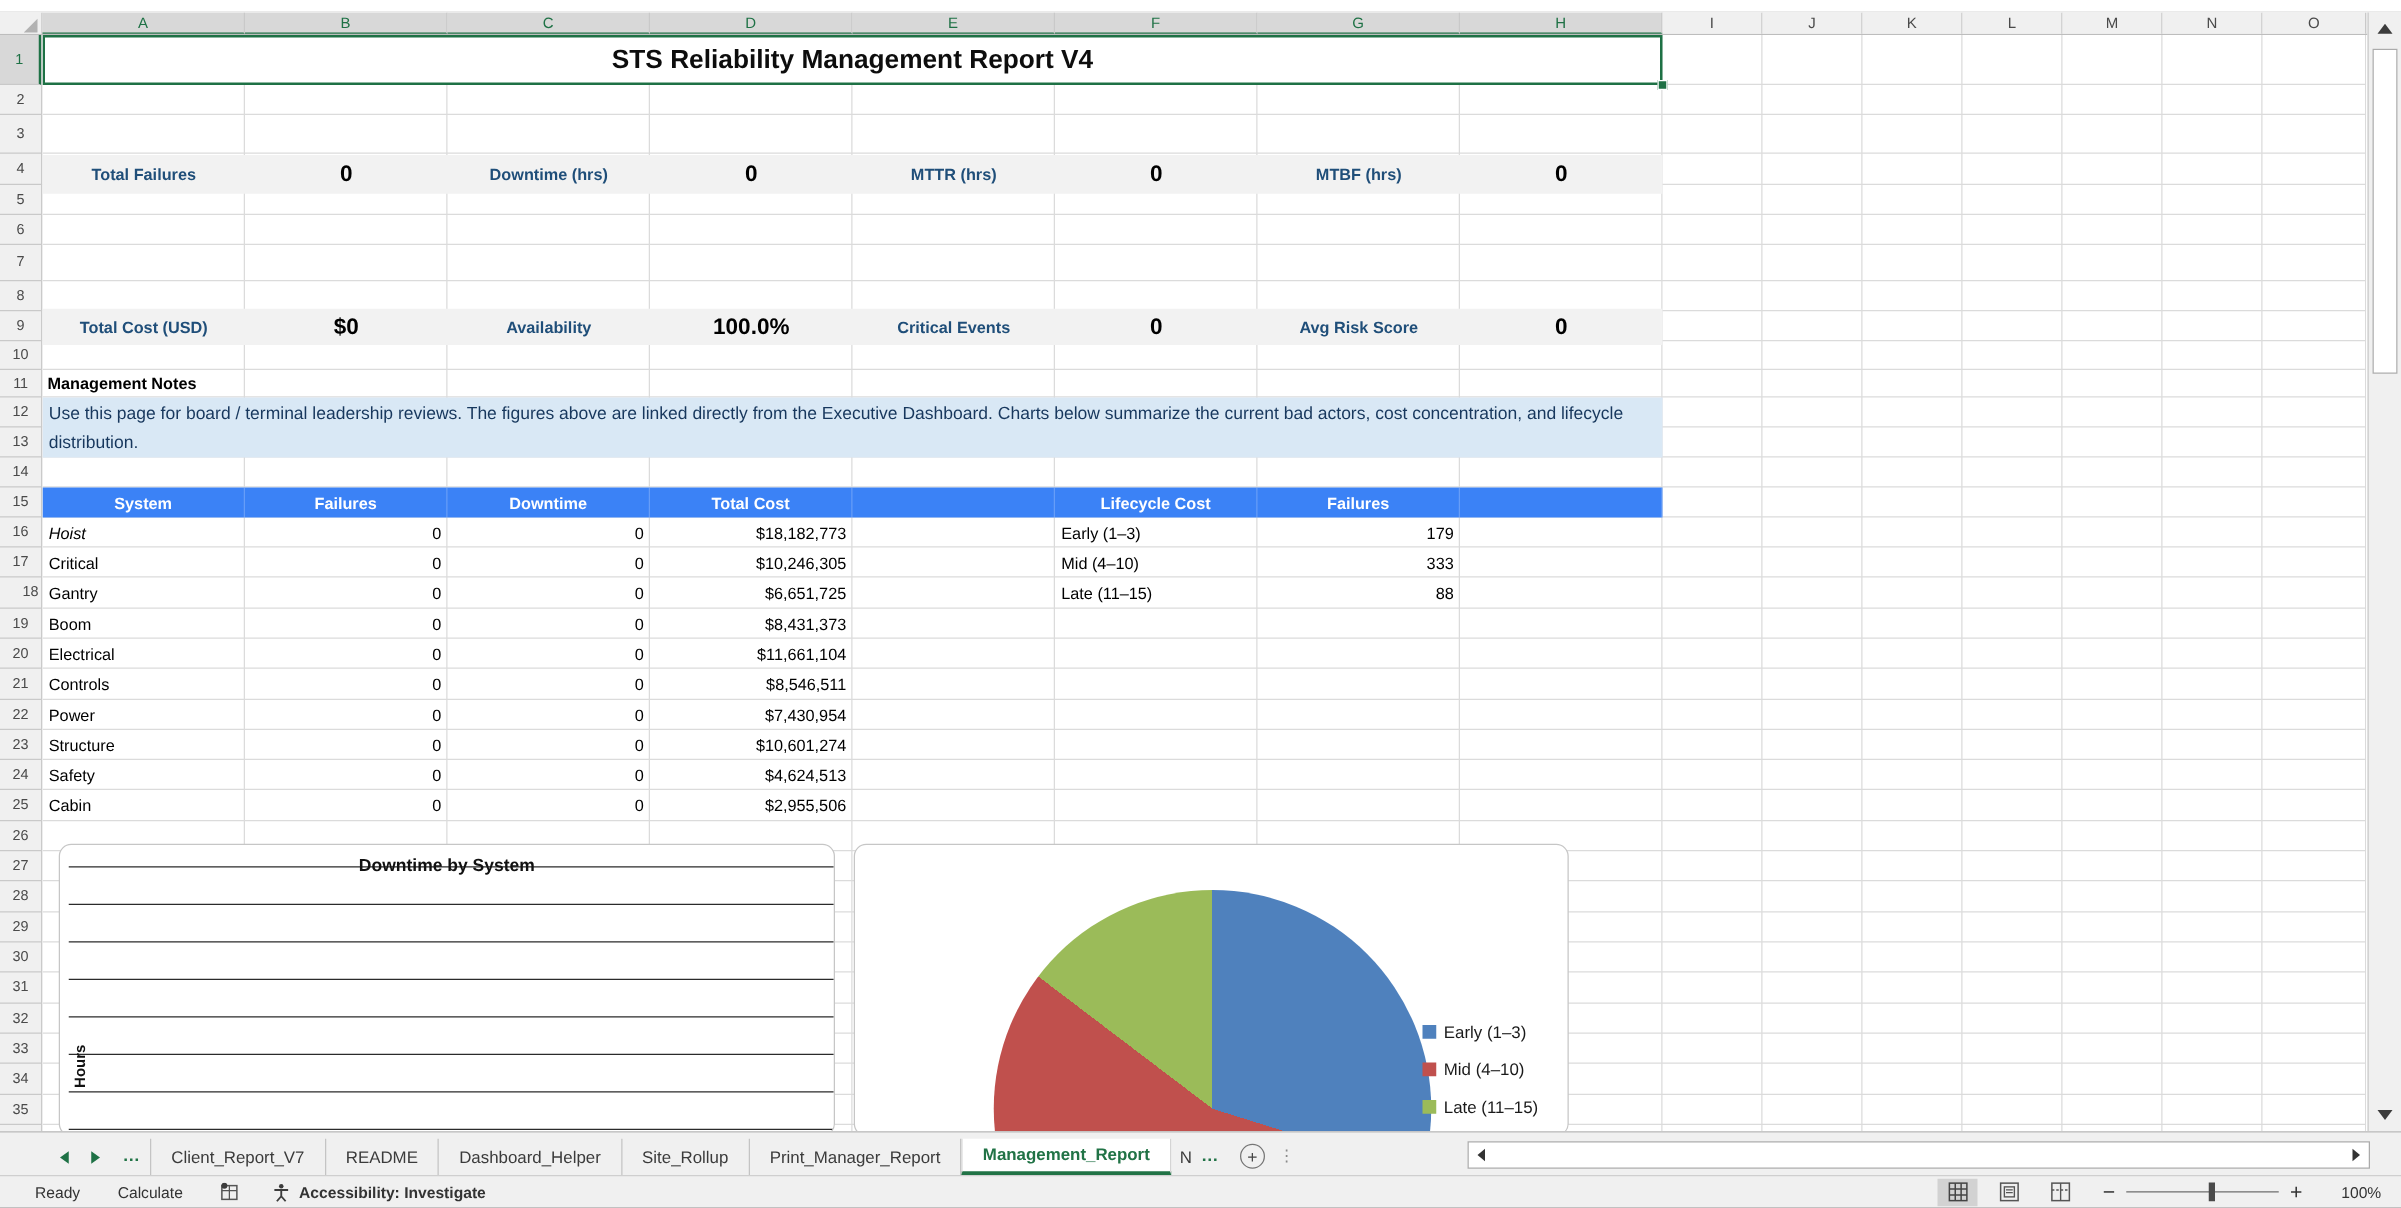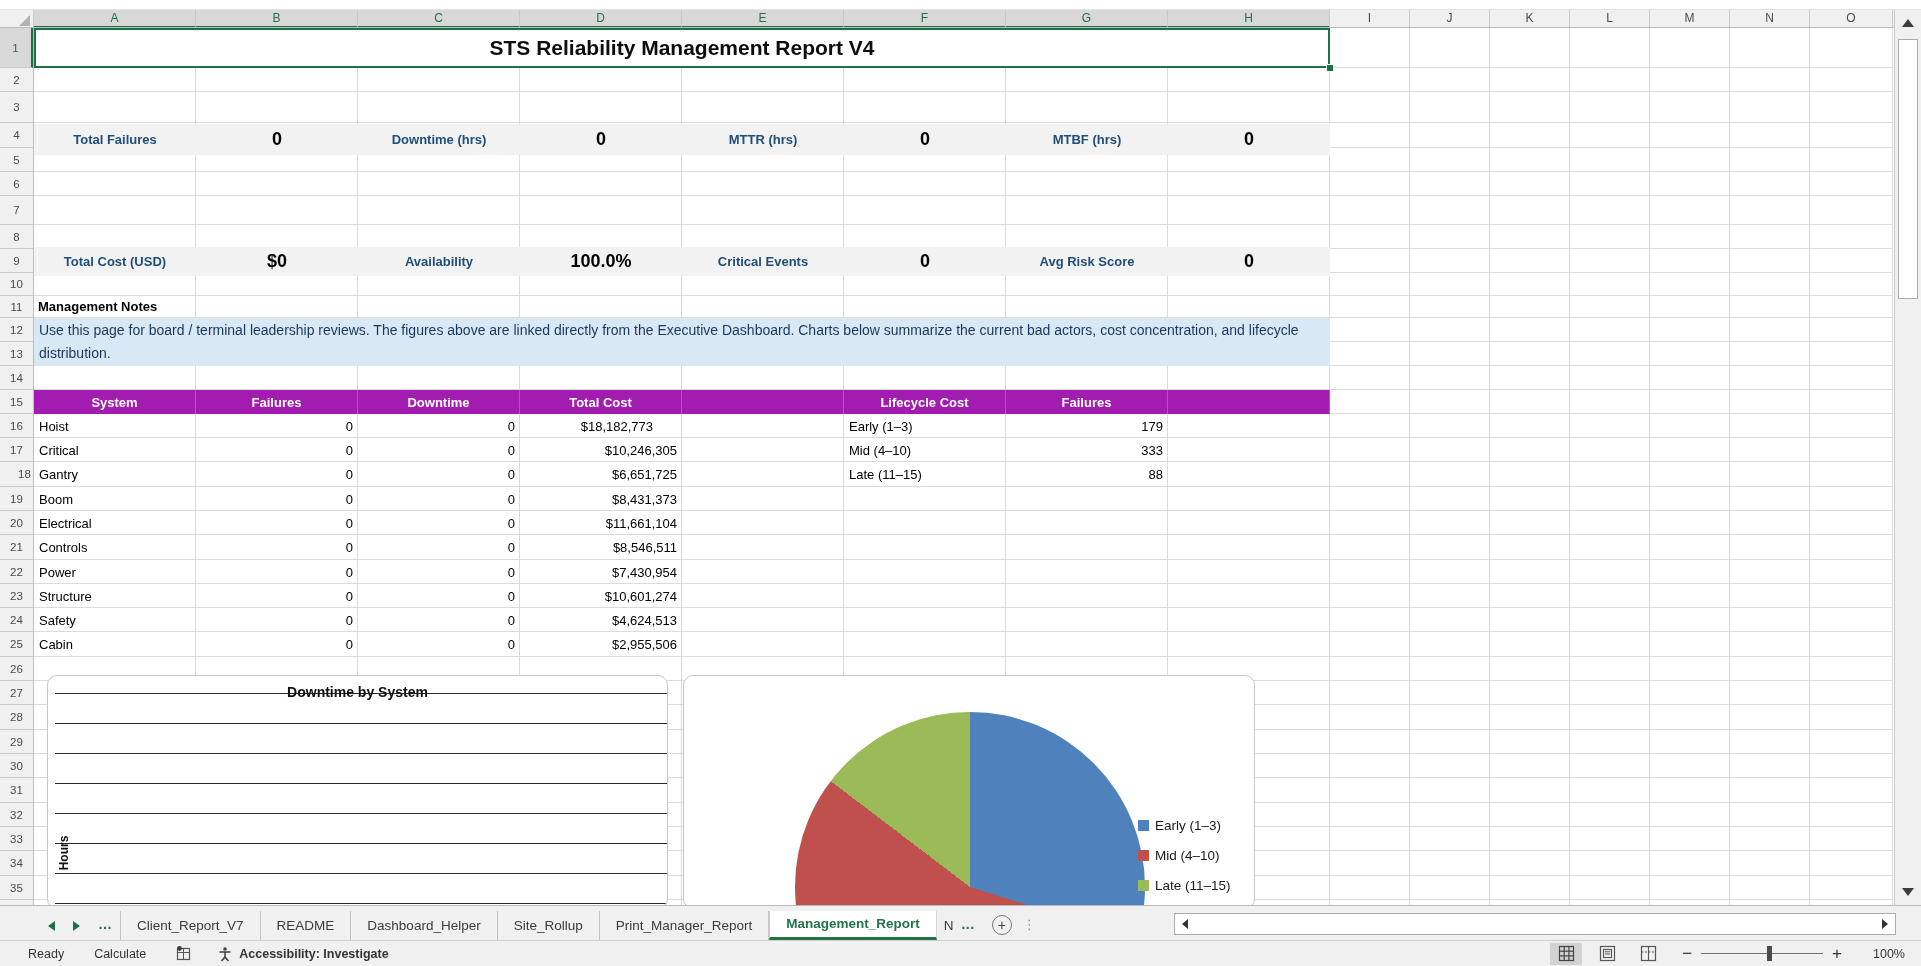--- a/index.html
+++ b/index.html
@@ -38,21 +38,21 @@
   #kpi2{top:176px;height:29px;margin-top:43px;}
   .kpi-label{position:absolute;top:0;height:100%;display:flex;align-items:center;justify-content:center;
              font-size:13px;font-weight:bold;color:#1F4E79;}
   .kpi-value{position:absolute;top:0;height:100%;display:flex;align-items:center;justify-content:center;
              font-size:18px;font-weight:bold;color:#000;}
 
   .notes-head{position:absolute;left:4px;top:268px;height:22px;line-height:22px;font-size:13px;font-weight:bold;color:#000;z-index:2;}
   .notes-box{position:absolute;left:0;top:290px;width:1296px;height:48px;background:#D9E8F5;color:#17375D;
              font-size:14px;line-height:23px;padding:1px 8px 0 5px;z-index:2;}
 
-  #tablehdr{position:absolute;left:0;top:362px;width:1296px;height:24px;background:#a21caf;z-index:2;}
+  #tablehdr{position:absolute;left:0;top:362px;width:1296px;height:24px;background:#3b82f6;z-index:2;}
   .thcell{position:absolute;top:0;height:100%;display:flex;align-items:center;justify-content:center;
           color:#fff;font-weight:bold;font-size:13px;border-right:1px solid rgba(255,255,255,.22);}
   .trow{position:absolute;left:0;width:1296px;z-index:2;}
   .tcell{position:absolute;top:0;height:100%;display:flex;align-items:center;font-size:13px;color:#000;white-space:nowrap;}
 
   
   .chart-frame{position:absolute;background:#fff;border:1px solid #C6C6C6;border-radius:10px;overflow:hidden;z-index:5;}
   #chart-downtime{left:13px;top:647px;width:621px;height:234px;}
   #chart-pie{left:649px;top:647px;width:572px;height:234px;}
   .chart-title{position:absolute;top:8px;left:0;right:0;text-align:center;font-weight:bold;font-size:14px;color:#111;z-index:2;}
@@ -265,24 +265,24 @@
         <div class="thcell" style="left: 162px; width: 162px;">Failures</div>
         <div class="thcell" style="left: 324px; width: 162px;">Downtime</div>
         <div class="thcell" style="left: 486px; width: 162px;">Total Cost</div>
         <div class="thcell" style="left: 648px; width: 162px;"></div>
         <div class="thcell" style="left: 810px; width: 162px;">Lifecycle Cost</div>
         <div class="thcell" style="left: 972px; width: 162px;">Failures</div>
         <div class="thcell" style="left: 1134px; width: 162px;"></div>
       </div>
     <div id="tablerows">
         <div class="trow" style="top: 386px; height: 24px;">
-          <div class="tcell" style="left: 5px; width: 152px; justify-content: flex-start;">Hoist</div>
-          <div class="tcell" style="left: 167px; width: 152px; justify-content: flex-end;">0</div>
-          <div class="tcell" style="left: 329px; width: 152px; justify-content: flex-end;">0</div>
-          <div class="tcell" style="left: 467px; width: 152px; justify-content: flex-end;">$18,182,773</div>
+          <div class="tcell" style="left: 5px; width: 152px; justify-content: flex-start; font-style: italic;">Hoist</div>
+          <div class="tcell" style="left: 167px; width: 152px; justify-content: flex-end;">0</div>
+          <div class="tcell" style="left: 329px; width: 152px; justify-content: flex-end;">0</div>
+          <div class="tcell" style="left: 491px; width: 152px; justify-content: flex-end;">$18,182,773</div>
           <div class="tcell" style="left: 815px; width: 152px; justify-content: flex-start;">Early (1–3)</div>
           <div class="tcell" style="left: 977px; width: 152px; justify-content: flex-end;">179</div>
         </div>
         <div class="trow" style="top: 410px; height: 24px;">
           <div class="tcell" style="left: 5px; width: 152px; justify-content: flex-start;">Critical</div>
           <div class="tcell" style="left: 167px; width: 152px; justify-content: flex-end;">0</div>
           <div class="tcell" style="left: 329px; width: 152px; justify-content: flex-end;">0</div>
           <div class="tcell" style="left: 491px; width: 152px; justify-content: flex-end;">$10,246,305</div>
           <div class="tcell" style="left: 815px; width: 152px; justify-content: flex-start;">Mid (4–10)</div>
           <div class="tcell" style="left: 977px; width: 152px; justify-content: flex-end;">333</div>

